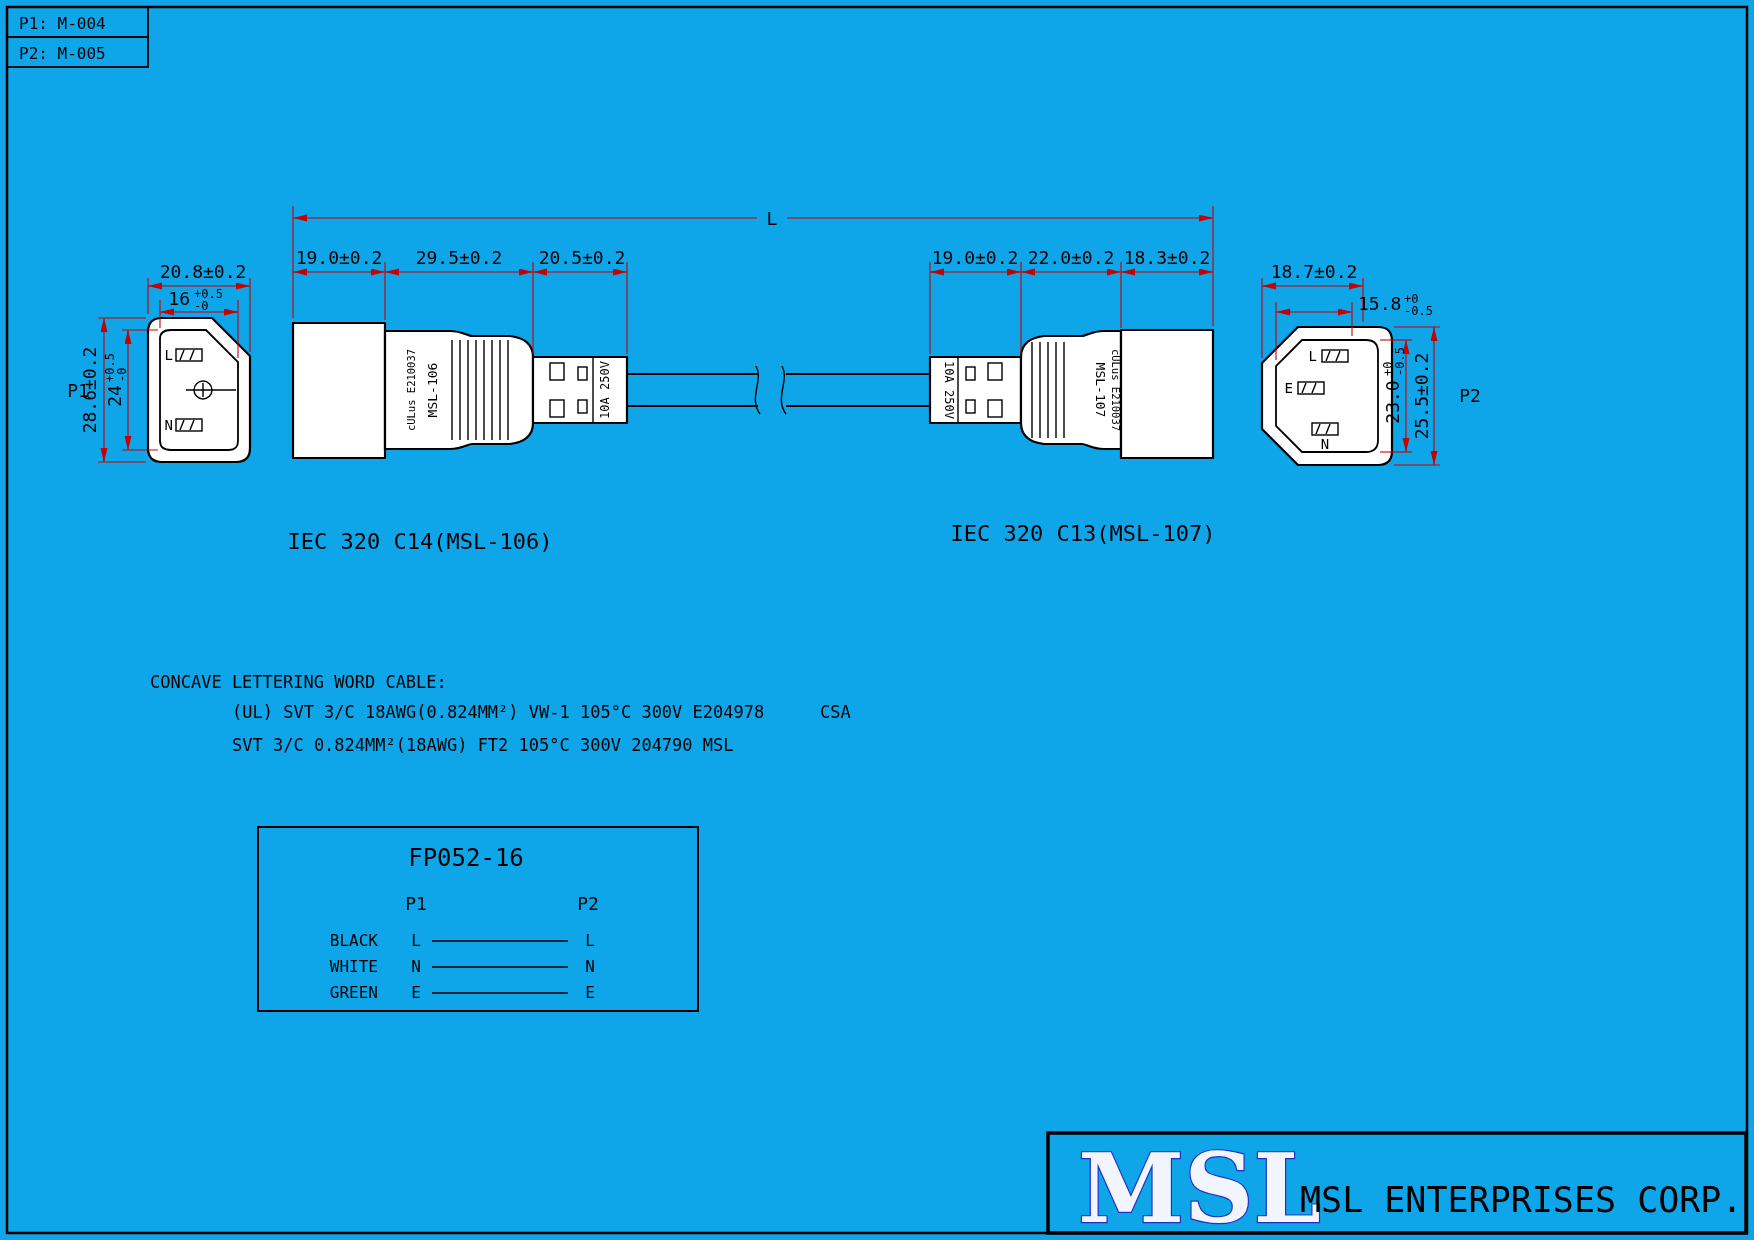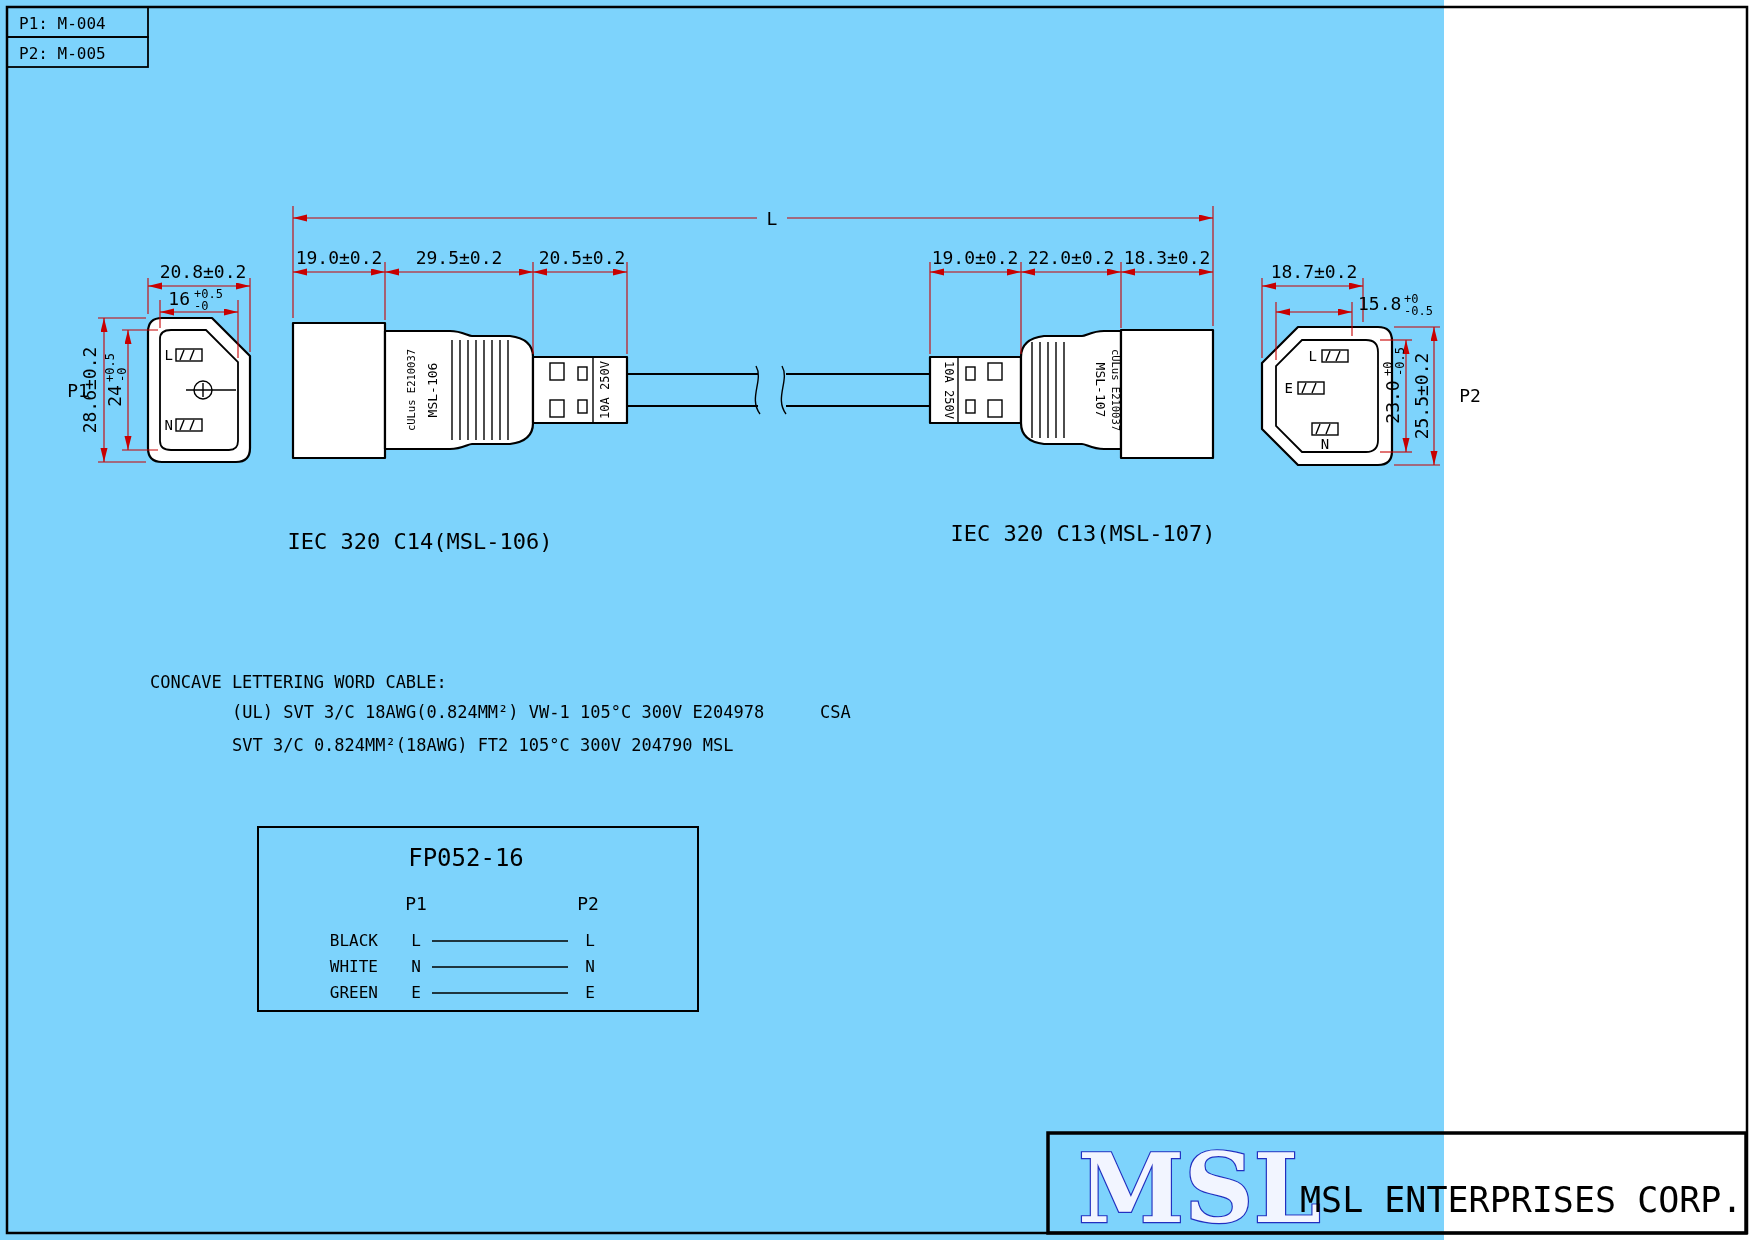--- a/index.html
+++ b/index.html
@@ -1,16 +1,16 @@
 <!DOCTYPE html>
 <html><head>
 <meta charset="utf-8">
 <style>
   html,body{margin:0;padding:0;background:#fff;}
-  .sheet{position:relative;width:1444px;height:1240px;background:#7dd3fc;
+  .sheet{position:relative;width:1754px;height:1240px;background:#0ea5e9;
          font-family:"DejaVu Sans Mono", monospace;}
   .sheet svg{position:absolute;left:0;top:0;}
   
   .frame{fill:none;stroke:#000;stroke-width:2.5;}
   .box{fill:none;stroke:#000;stroke-width:1.8;}
   .outline{fill:#fff;stroke:#000;stroke-width:2.2;stroke-linejoin:round;}
   .thin{fill:none;stroke:#000;stroke-width:1.4;}
   .cable{fill:none;stroke:#000;stroke-width:1.8;}
   .dim{fill:none;stroke:#c80000;stroke-width:1.1;}
   

